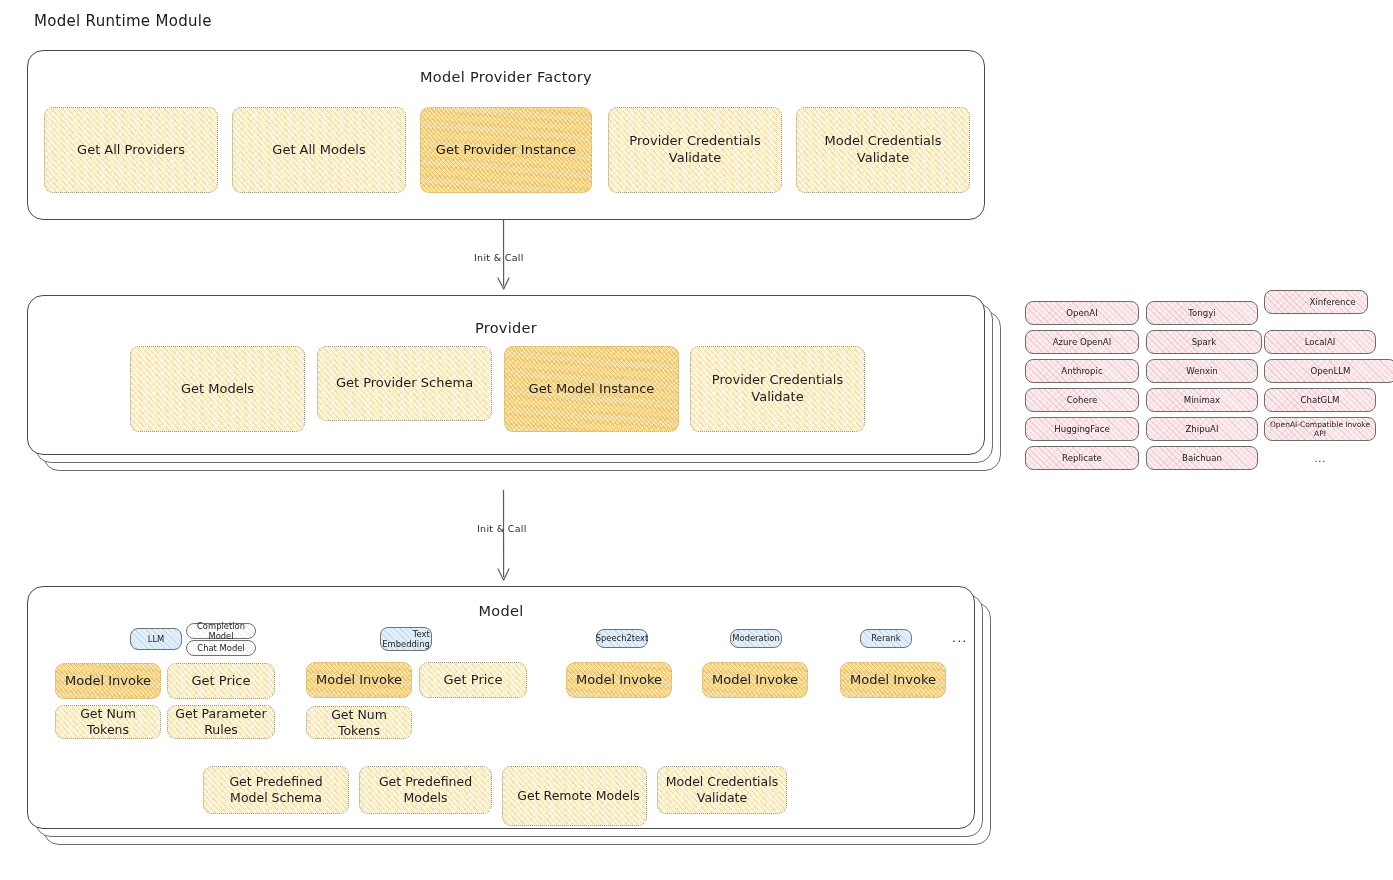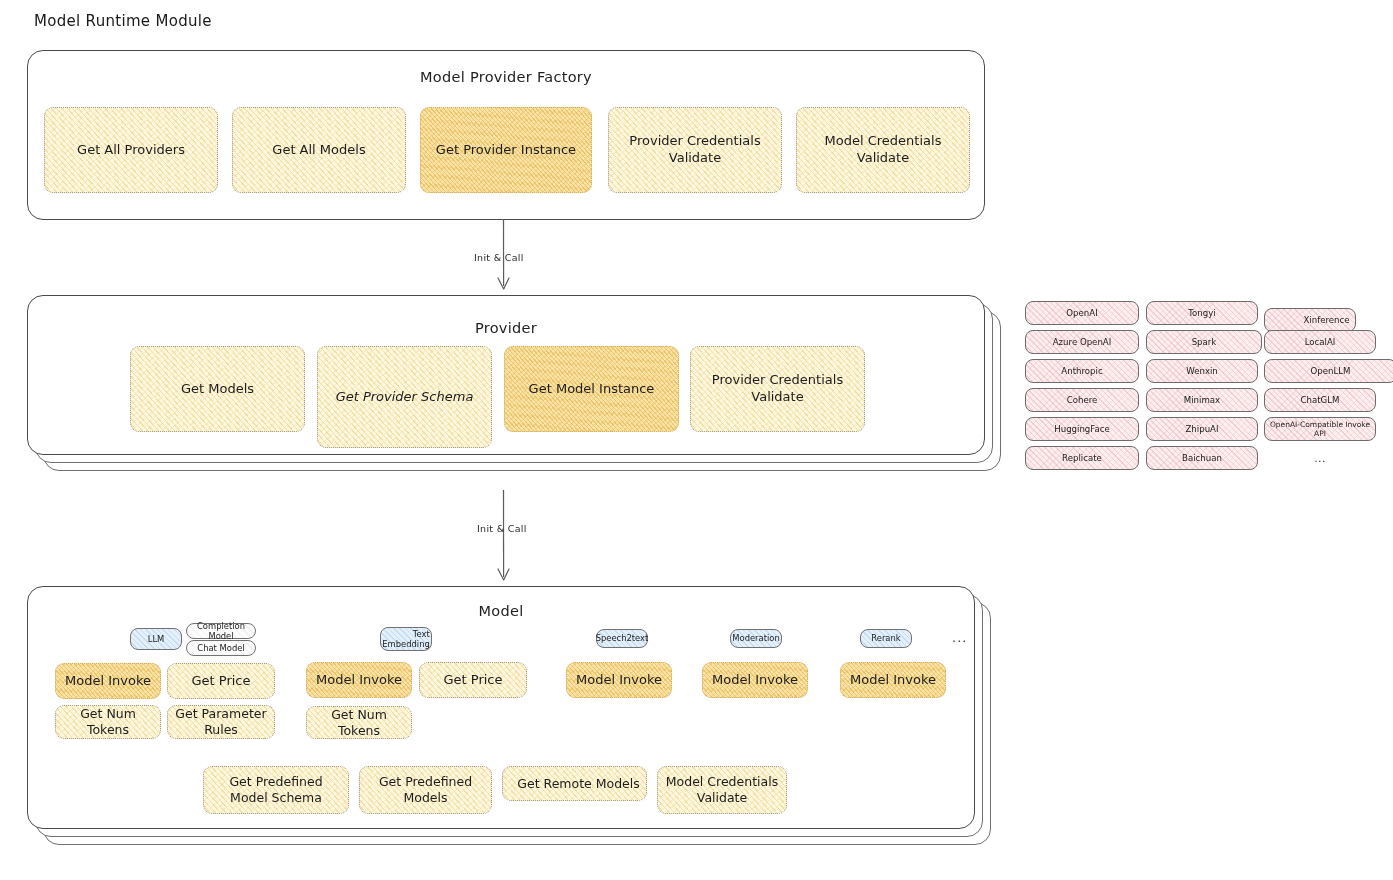--- a/index.html
+++ b/index.html
@@ -165,41 +165,41 @@
     <path d="M28 60 L33.7 71 L39 60" stroke="#5c5c5c" stroke-width="1.2" fill="none" stroke-linecap="round" stroke-linejoin="round"></path>
   </svg>
   <div class="edge-label hand" style="left:474px; top:252px;">Init &amp; Call</div>
 
   <div class="card-ghost" style="left:43px; top:311px; width:958px; height:160px;"></div>
   <div class="card-ghost" style="left:35px; top:303px; width:958px; height:160px;"></div>
   <div class="card" style="left:27px; top:295px; width:958px; height:160px;"></div>
   <div class="card-title hand" style="left:27px; top:320px; width:958px;">Provider</div>
 
   <div class="leaf" style="left:130px; top:346px; width:175px; height:86px;">Get Models</div>
-  <div class="leaf" style="left:317px; top:346px; width:175px; height:102px;font-style:italic;">Get Provider Schema</div>
+  <div class="leaf" style="left:317px; top:346px; width:175px; height:75px;">Get Provider Schema</div>
   <div class="leaf hot" style="left:504px; top:346px; width:175px; height:86px;">Get Model Instance</div>
   <div class="leaf" style="left:690px; top:346px; width:175px; height:86px;">Provider Credentials Validate</div>
 
   <div>
 
     <div class="chip" style="left:1025px; top:301px; width:114px; height:24px;">OpenAI</div>
     <div class="chip" style="left:1025px; top:330px; width:114px; height:24px;">Azure OpenAI</div>
     <div class="chip" style="left:1025px; top:359px; width:114px; height:24px;">Anthropic</div>
     <div class="chip" style="left:1025px; top:388px; width:114px; height:24px;">Cohere</div>
     <div class="chip" style="left:1025px; top:417px; width:114px; height:24px;">HuggingFace</div>
     <div class="chip" style="left:1025px; top:446px; width:114px; height:24px;">Replicate</div>
 
     <div class="chip" style="left:1146px; top:301px; width:112px; height:24px;">Tongyi</div>
     <div class="chip" style="left:1146px; top:330px; width:116px; height:24px;">Spark</div>
     <div class="chip" style="left:1146px; top:359px; width:112px; height:24px;">Wenxin</div>
     <div class="chip" style="left:1146px; top:388px; width:112px; height:24px;">Minimax</div>
     <div class="chip" style="left:1146px; top:417px; width:112px; height:24px;">ZhipuAI</div>
     <div class="chip" style="left:1146px; top:446px; width:112px; height:24px;">Baichuan</div>
 
-    <div class="chip" style="left:1264px; top:308px; width:92px; height:24px;padding-left:36px;">Xinference</div>
+    <div class="chip" style="left:1264px; top:290px; width:104px; height:24px;padding-left:36px;">Xinference</div>
     <div class="chip" style="left:1264px; top:330px; width:112px; height:24px;">LocalAI</div>
     <div class="chip" style="left:1264px; top:359px; width:133px; height:24px;">OpenLLM</div>
     <div class="chip" style="left:1264px; top:388px; width:112px; height:24px;">ChatGLM</div>
     <div class="chip" style="left:1264px; top:417px; width:112px; height:24px; font-size:7.5px;">OpenAI-Compatible Invoke API</div>
     <div class="chip-ellipsis hand" style="left:1264px; top:452px; width:112px;">...</div>
   </div>
 
   <svg class="conn" style="left:470px; top:489px;" width="70" height="100" viewBox="0 0 70 100">
     <path d="M33.5 1 L33.6 88" stroke="#5c5c5c" stroke-width="1.2" fill="none"></path>
     <path d="M28 80 L33.7 91 L39 80" stroke="#5c5c5c" stroke-width="1.2" fill="none" stroke-linecap="round" stroke-linejoin="round"></path>
@@ -232,16 +232,16 @@
   <div class="badge" style="left:730px; top:629px; width:52px; height:19px;">Moderation</div>
   <div class="leaf hot" style="left:702px; top:662px; width:106px; height:36px;">Model Invoke</div>
 
   <div class="badge" style="left:860px; top:629px; width:52px; height:19px;">Rerank</div>
   <div class="leaf hot" style="left:840px; top:662px; width:106px; height:36px;">Model Invoke</div>
 
   <div class="dots hand" style="left:952px; top:630px;">...</div>
 
   <div class="leaf sm" style="left:203px; top:766px; width:146px; height:48px;">Get Predefined Model Schema</div>
   <div class="leaf sm" style="left:359px; top:766px; width:133px; height:48px;">Get Predefined Models</div>
-  <div class="leaf sm" style="left:502px; top:766px; width:145px; height:35px;padding-left:14px;">Get Remote Models</div>
+  <div class="leaf sm" style="left:502px; top:766px; width:145px; height:60px;padding-left:14px;">Get Remote Models</div>
   <div class="leaf sm" style="left:657px; top:766px; width:130px; height:48px;">Model Credentials Validate</div>
 
 </div>
 
 </body></html>

